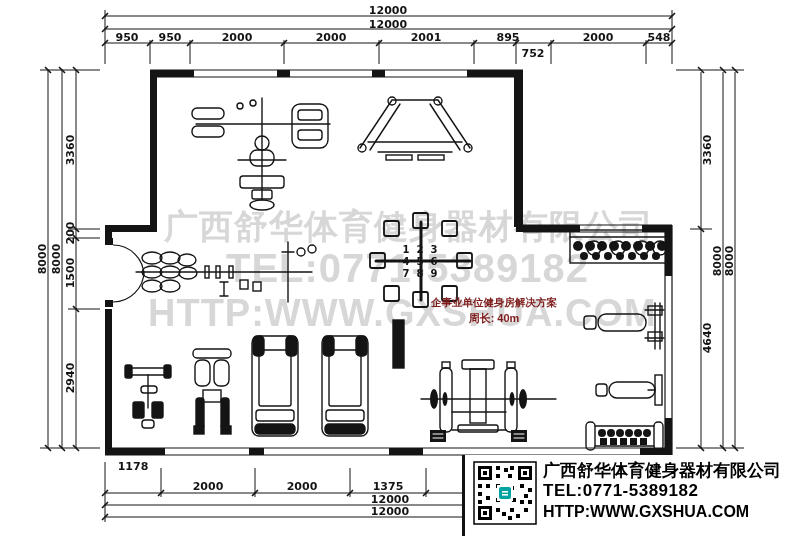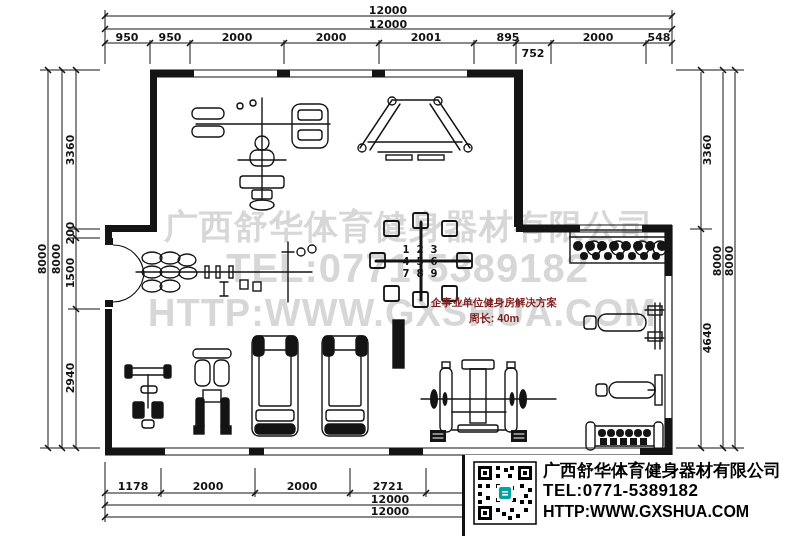--- a/index.html
+++ b/index.html
@@ -301,24 +301,24 @@
   <span class="lblv" style="left:70px;top:150px;">3360</span>
   <span class="lblv" style="left:70px;top:233px;">200</span>
   <span class="lblv" style="left:70px;top:273px;">1500</span>
   <span class="lblv" style="left:70px;top:378px;">2940</span>
 
   <span class="lblv" style="left:707px;top:150px;">3360</span>
   <span class="lblv" style="left:717px;top:261px;">8000</span>
   <span class="lblv" style="left:729px;top:261px;">8000</span>
   <span class="lblv" style="left:707px;top:338px;">4640</span>
 
-  <span class="lbl" style="left:133px;top:486px;">1178</span>
+  <span class="lbl" style="left:133px;top:466px;">1178</span>
   <span class="lbl" style="left:208px;top:486px;">2000</span>
   <span class="lbl" style="left:302px;top:486px;">2000</span>
-  <span class="lbl" style="left:388px;top:486px;">2721</span>
+  <span class="lbl" style="left:388px;top:486px;">1375</span>
   <span class="lbl" style="left:390px;top:499px;">12000</span>
   <span class="lbl" style="left:390px;top:511px;">12000</span>
 
   <span class="digit" style="left:406px;top:249px;">1</span>
   <span class="digit" style="left:420px;top:249px;">2</span>
   <span class="digit" style="left:434px;top:249px;">3</span>
   <span class="digit" style="left:406px;top:261px;">4</span>
   <span class="digit" style="left:420px;top:261px;">5</span>
   <span class="digit" style="left:434px;top:261px;">6</span>
   <span class="digit" style="left:406px;top:273px;">7</span>

